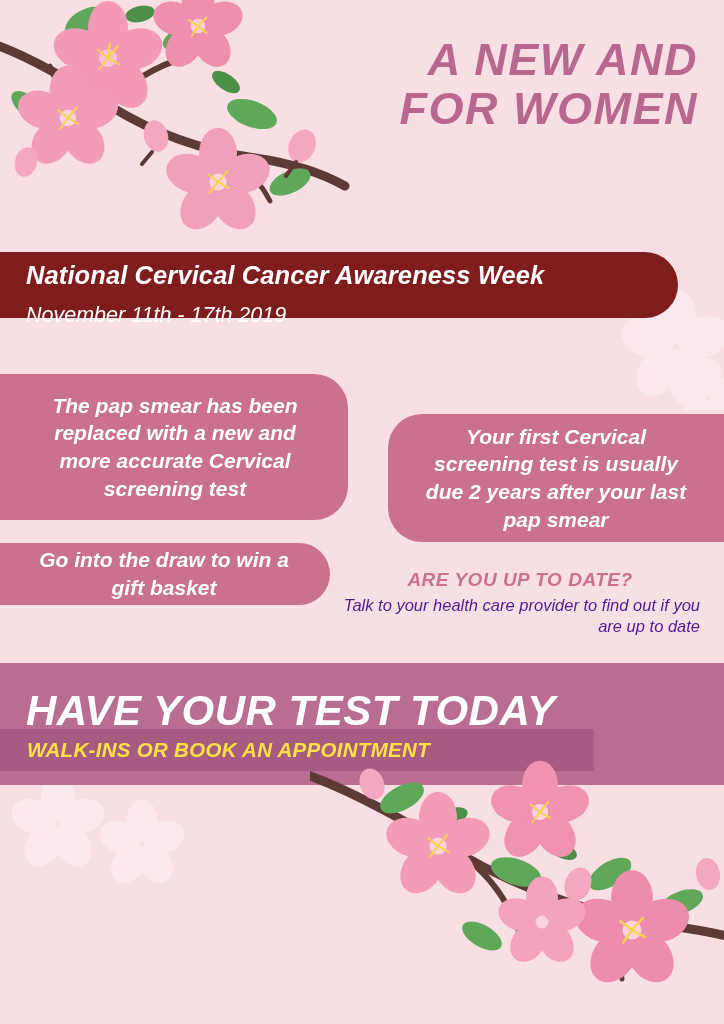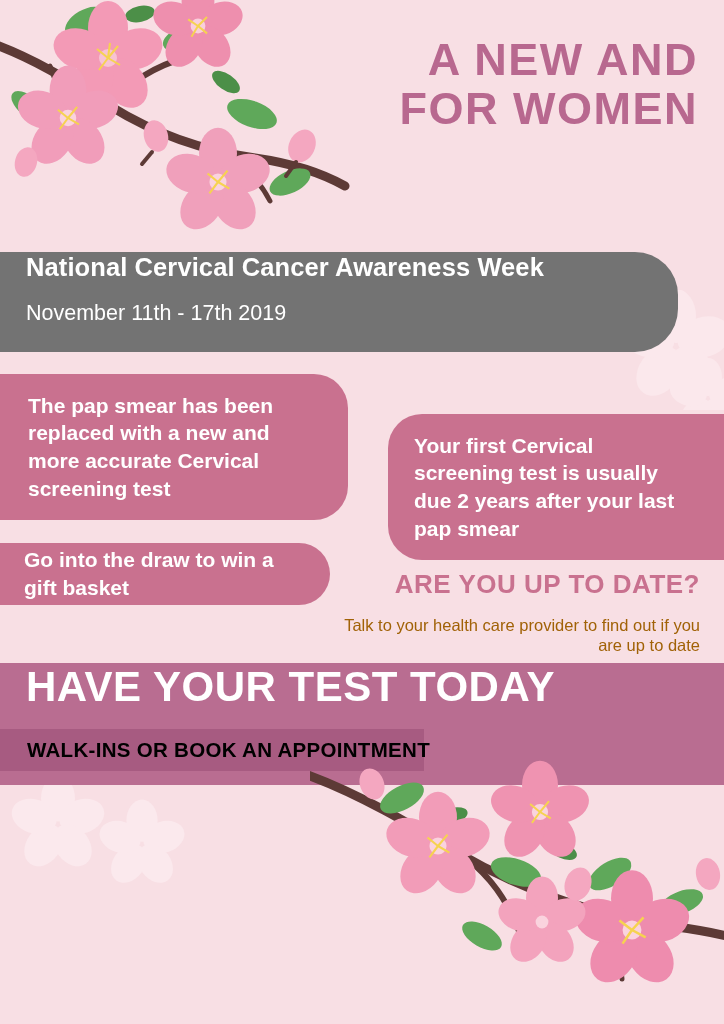--- a/index.html
+++ b/index.html
@@ -15,20 +15,21 @@
     position: relative;
   }
 
   #poster {
     position: absolute;
     left: 0; top: 0;
     width: 724px;
     height: 1024px;
     background: #f8dfe4;
     overflow: hidden;
+    font-style: italic;
   }
 
   
   .blossom-layer {
     position: absolute;
     pointer-events: none;
   }
   #blossom-top { left: -10px; top: -14px; width: 380px; height: 260px; }
   #blossom-bottom { right: -6px; bottom: 0px; width: 420px; height: 270px; }
   #blossom-faint-right { right: 0px; top: 290px; width: 120px; height: 120px; }
@@ -49,69 +50,69 @@
     text-transform: uppercase;
   }
   #headline .line { display: block; white-space: nowrap; }
 
   
   #awareness-banner {
     position: absolute;
     left: 0;
     top: 252px;
     width: 678px;
-    height: 100px;
-    background: #737373;
+    height: 66px;
+    background: #7f1d1d;
     border-top-right-radius: 43px;
     border-bottom-right-radius: 43px;
     color: #ffffff;
-    padding: 0 0 0 26px;
+    padding: 8px 0 0 26px;
     box-sizing: border-box;
   }
   #awareness-banner .title {
     font-size: 25.5px;
     font-weight: bold;
     letter-spacing: 0.1px;
     line-height: 1.2;
   }
   #awareness-banner .dates {
     font-size: 21.5px;
     font-weight: normal;
-    margin-top: 18px;
+    margin-top: 12px;
     line-height: 1.2;
   }
 
   
   .bubble {
     position: absolute;
     background: #c9718f;
     color: #ffffff;
     font-weight: bold;
     box-sizing: border-box;
     display: flex;
     align-items: center;
     justify-content: center;
-    text-align: left;
+    text-align: center;
   }
   #bubble-pap {
     left: 0;
     top: 374px;
     width: 348px;
     height: 146px;
     border-top-right-radius: 34px;
     border-bottom-right-radius: 34px;
     font-size: 21px;
     line-height: 1.32;
     padding: 0 26px 0 28px;
   }
   #bubble-first {
     left: 388px;
     top: 414px;
     width: 336px;
-    height: 146px;
+    height: 128px;
     border-top-left-radius: 34px;
     border-bottom-left-radius: 34px;
     font-size: 21px;
     line-height: 1.32;
     padding: 0 26px;
   }
   #bubble-draw {
     left: 0;
     top: 543px;
     width: 330px;
@@ -126,60 +127,61 @@
   
   #uptodate {
     position: absolute;
     right: 24px;
     top: 570px;
     width: 360px;
     text-align: right;
     color: #c9718f;
   }
   #uptodate .q {
-    font-size: 26px;
+    font-size: 19px;
     font-weight: bold;
     letter-spacing: 0.5px;
     line-height: 1.1;
+    text-align: center;
   }
   #uptodate .sub {
     font-size: 16.5px;
     line-height: 1.25;
-    margin-top: 16px;
-    color: #a16207;
+    margin-top: 4px;
+    color: #4c1d95;
   }
 
   
   #purple-band {
     position: absolute;
     left: 0;
     top: 663px;
     width: 724px;
     height: 122px;
     background: #b96d91;
   }
   #have-test-today {
     position: absolute;
     left: 26px;
-    top: 2px;
+    top: 26px;
     color: #ffffff;
     font-size: 42px;
     font-weight: bold;
     letter-spacing: 0.5px;
     line-height: 1.05;
     white-space: nowrap;
   }
   #walkins-bar {
     position: absolute;
     left: 0;
     top: 729px;
-    width: 424px;
+    width: 594px;
     height: 42px;
     background: #a75b81;
-    color: #000000;
+    color: #fde047;
     font-size: 20.5px;
     font-weight: bold;
     letter-spacing: 0.3px;
     display: flex;
     align-items: center;
     padding-left: 27px;
     box-sizing: border-box;
     white-space: nowrap;
   }
 

